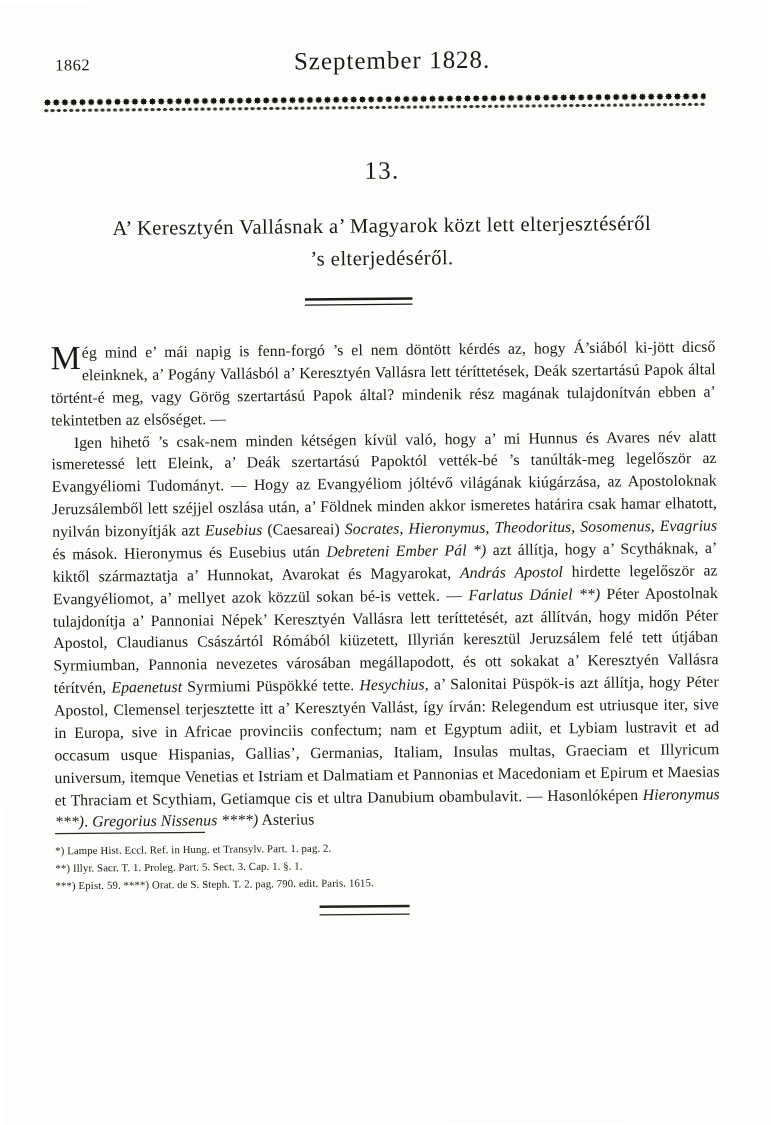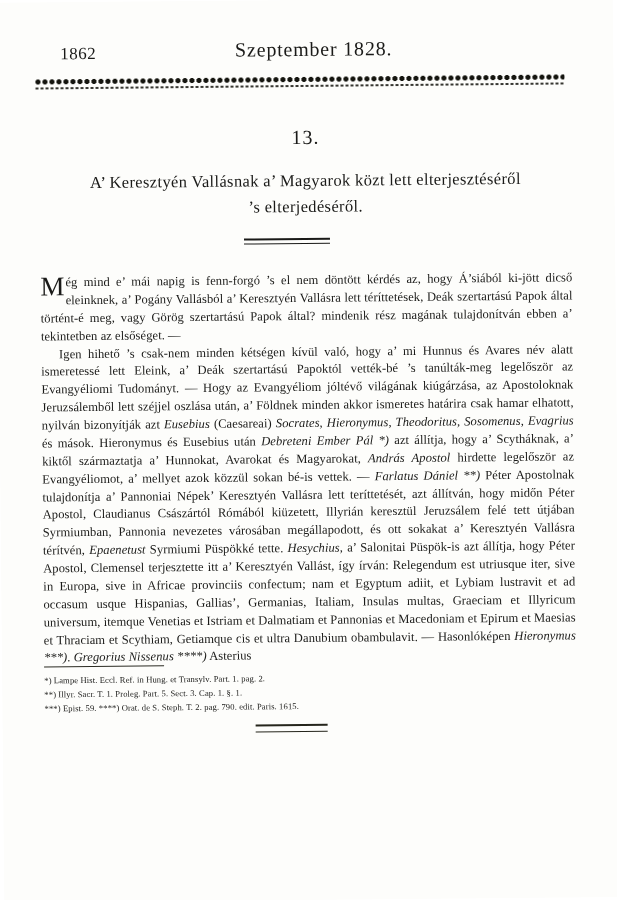--- a/index.html
+++ b/index.html
@@ -24,23 +24,23 @@
   }
   .header {
     position: absolute;
     top: 38px;
     left: 48px;
     right: 48px;
     height: 28px;
   }
   .page-number {
     position: absolute;
-    left: 16px;
+    left: 0;
     top: 4px;
-    font-size: 17px;
+    font-size: 13px;
     letter-spacing: 0.5px;
   }
   .header-title {
     position: absolute;
     left: 0;
     right: 0;
     top: 0;
     text-align: center;
     font-size: 20px;
     letter-spacing: 0.8px;

